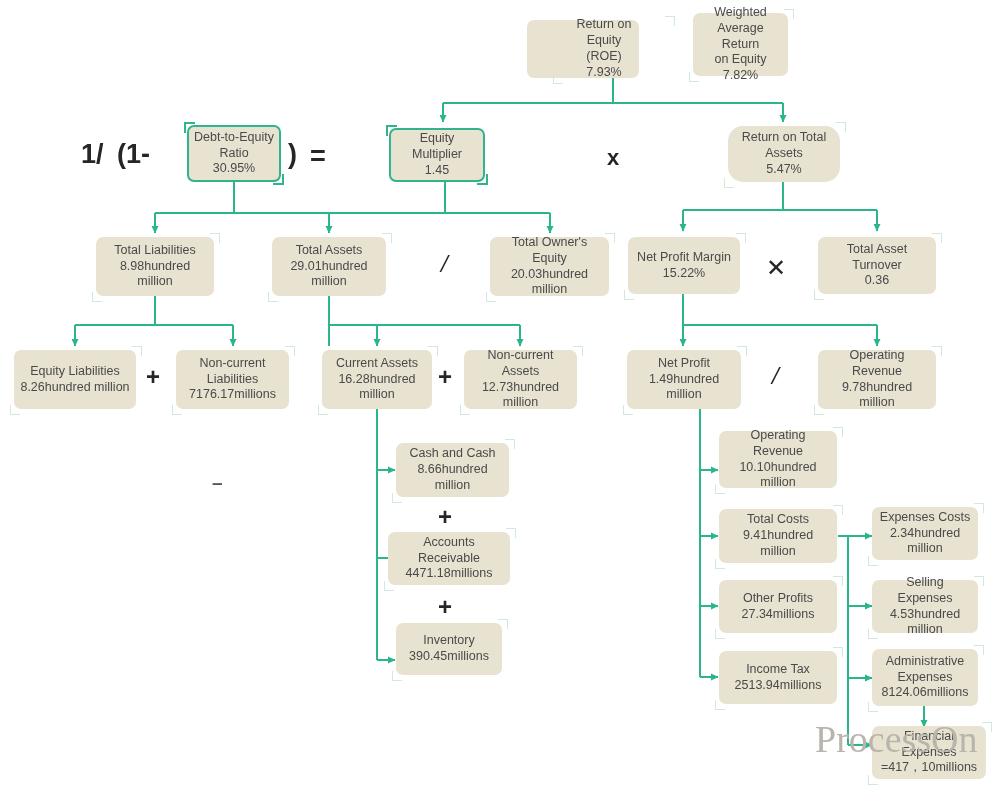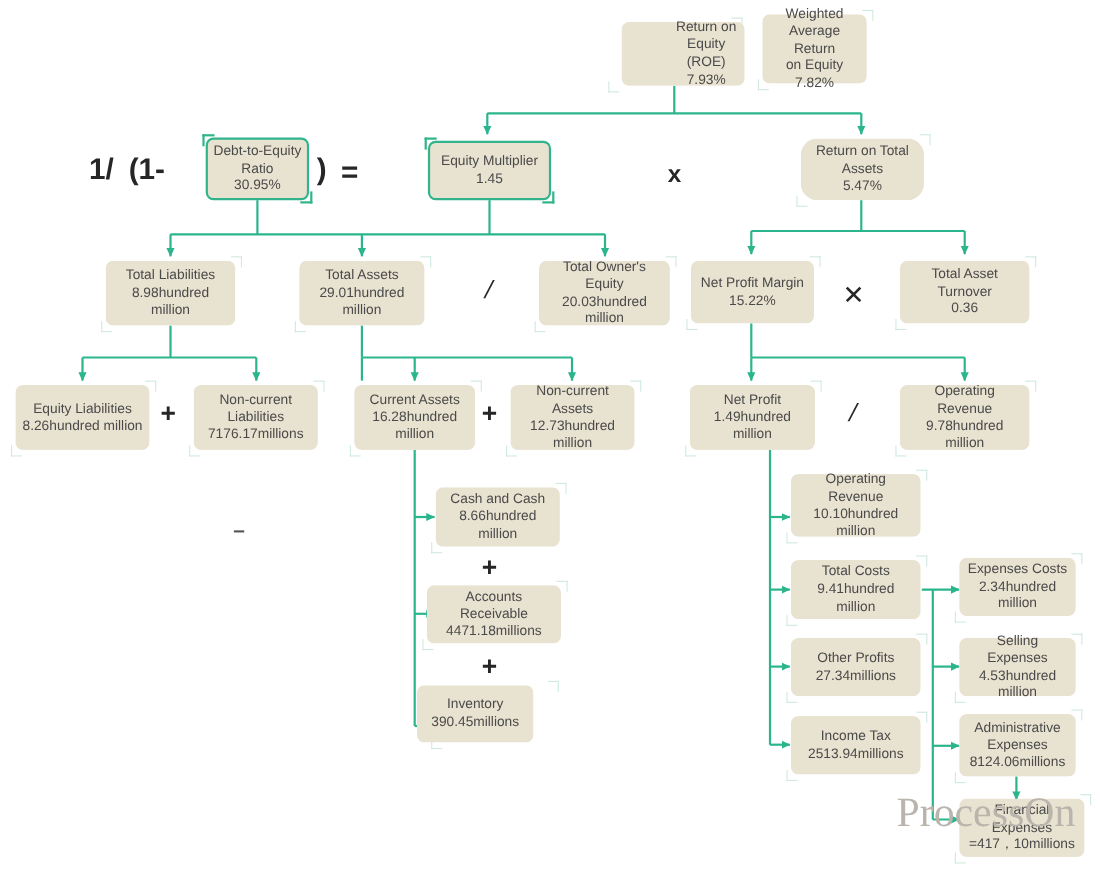--- a/index.html
+++ b/index.html
@@ -136,21 +136,21 @@
       <path d="M848,536 L848,745"></path>
       <path d="M848,606 L872,606" marker-end="url(#ar)"></path>
       <path d="M848,678 L872,678" marker-end="url(#ar)"></path>
       <path d="M848,745 L872,745" marker-end="url(#ar)"></path>
 
       <path d="M924,706 L924,727" marker-end="url(#ar)"></path>
 
     </g>
   </svg>
 
-  <div class="node" style="left:565px;top:20px;width:112px;height:58px;padding-left:47px;">
+  <div class="node" style="left:527px;top:20px;width:112px;height:58px;padding-left:47px;">
     <span class="txt">Return on Equity
 (ROE)
 7.93%</span>
   </div>
   <div class="tick tr" style="left:665px;top:16px;"></div>
   <div class="tick bl" style="left:553px;top:74px;"></div>
 
   <div class="node" style="left:693px;top:13px;width:95px;height:63px;">
     <span class="txt">Weighted
 Average Return
@@ -159,21 +159,21 @@
   </div>
   <div class="tick tr" style="left:784px;top:9px;"></div>
   <div class="tick bl" style="left:689px;top:72px;"></div>
 
   <div class="node sel" style="left:187px;top:125px;width:94px;height:57px;">
     <span class="txt">Debt-to-Equity
 Ratio
 30.95%</span>
   </div>
 
-  <div class="node sel" style="left:389px;top:128px;width:112px;height:54px;">
+  <div class="node sel" style="left:389px;top:128px;width:96px;height:54px;">
     <span class="txt">Equity Multiplier
 1.45</span>
   </div>
 
   <div class="node" style="left:728px;top:126px;width:112px;height:56px;border-radius:15px;">
     <span class="txt">Return on Total
 Assets
 5.47%</span>
   </div>
   <div class="tick tr" style="left:836px;top:122px;"></div>
@@ -268,21 +268,21 @@
   <div class="tick tr" style="left:505px;top:439px;"></div>
   <div class="tick bl" style="left:392px;top:493px;"></div>
 
   <div class="node" style="left:388px;top:532px;width:122px;height:53px;">
     <span class="txt">Accounts Receivable
 4471.18millions</span>
   </div>
   <div class="tick tr" style="left:506px;top:528px;"></div>
   <div class="tick bl" style="left:384px;top:581px;"></div>
 
-  <div class="node" style="left:379px;top:623px;width:106px;height:52px;justify-content:center;">
+  <div class="node" style="left:396px;top:623px;width:106px;height:52px;justify-content:center;">
     <span class="txt">Inventory
 390.45millions</span>
   </div>
   <div class="tick tr" style="left:498px;top:619px;"></div>
   <div class="tick bl" style="left:392px;top:671px;"></div>
 
   <div class="node" style="left:719px;top:431px;width:118px;height:57px;">
     <span class="txt">Operating Revenue
 10.10hundred
 million</span>

